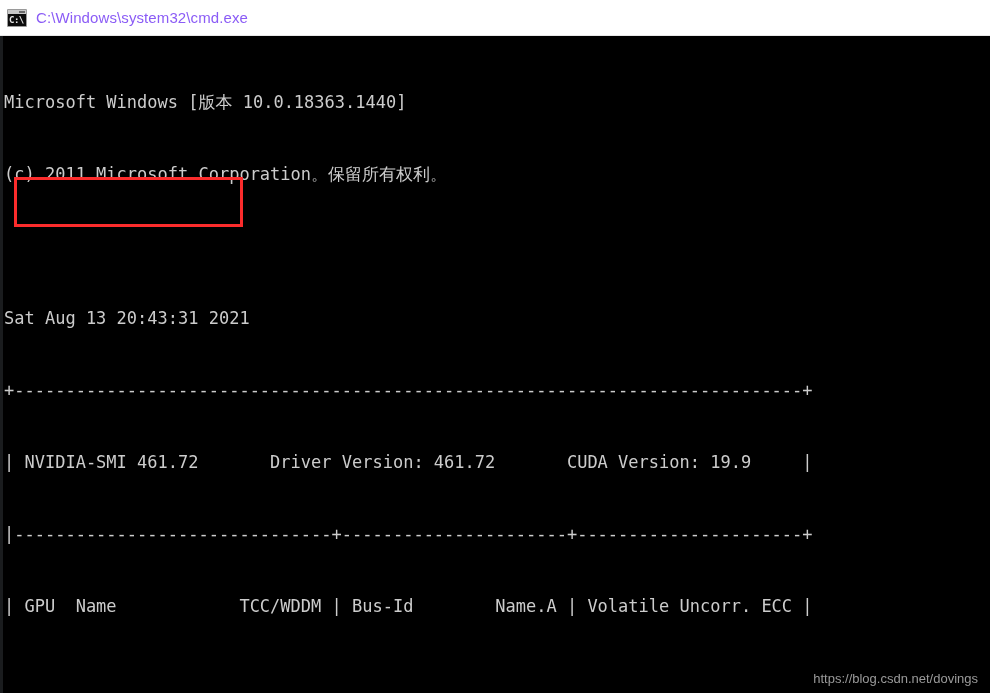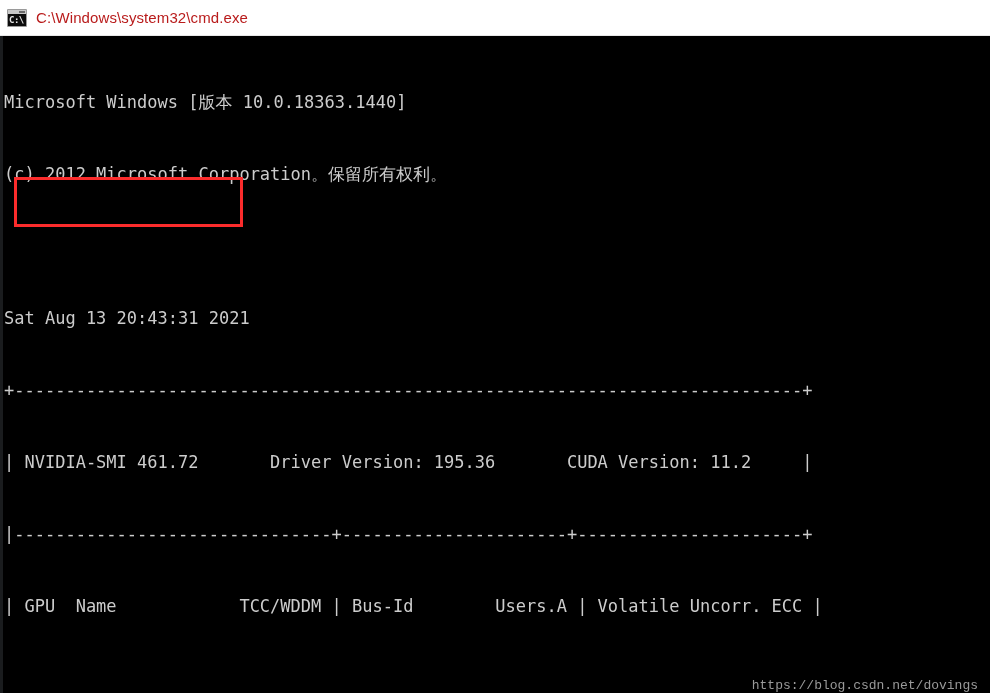--- a/index.html
+++ b/index.html
@@ -61,21 +61,21 @@
     font-family: "DejaVu Sans Mono", monospace;
     font-size: 9px;
     line-height: 12px;
     font-weight: bold;
     letter-spacing: -0.5px;
     white-space: nowrap;
     overflow: hidden;
   }
   #title-text {
     font-size: 15px;
-    color: #b91c1c;
+    color: #8b5cf6;
     white-space: nowrap;
     letter-spacing: 0.1px;
   }
 
   
   #console {
     position: absolute;
     left: 0;
     top: 36px;
     width: 990px;
@@ -120,22 +120,22 @@
     height: 50px;
     border: 3px solid #fb2c2c;
     box-sizing: border-box;
     pointer-events: none;
   }
 
   
   #watermark {
     position: absolute;
     right: 12px;
-    bottom: 0;
-    font-family: Liberation Mono, monospace;
+    bottom: 7px;
+    font-family: Liberation Sans, sans-serif;
     font-size: 13px;
     color: #9a9a9a;
     white-space: nowrap;
   }
 </style>
 </head>
 <body>
 
 <div id="titlebar">
   <div id="cmd-icon">
@@ -143,27 +143,27 @@
     <div class="icon-text">C:\</div>
   </div>
   <div id="title-text">C:\Windows\system32\cmd.exe</div>
 </div>
 
 <div id="console">
   <div id="left-edge"></div>
 
   <div id="screen">
     <div class="line">Microsoft Windows [版本 10.0.18363.1440]</div>
-    <div class="line">(c) 2012 Microsoft Corporation。保留所有权利。</div>
+    <div class="line">(c) 2011 Microsoft Corporation。保留所有权利。</div>
     <div class="line"></div>
     <div class="line">Sat Aug 13 20:43:31 2021</div>
     <div class="line">+-----------------------------------------------------------------------------+</div>
-    <div class="line">| NVIDIA-SMI 461.72       Driver Version: 195.36       CUDA Version: 11.2     |</div>
+    <div class="line">| NVIDIA-SMI 461.72       Driver Version: 461.72       CUDA Version: 19.9     |</div>
     <div class="line">|-------------------------------+----------------------+----------------------+</div>
-    <div class="line">| GPU  Name            TCC/WDDM | Bus-Id        Users.A | Volatile Uncorr. ECC |</div>
+    <div class="line">| GPU  Name            TCC/WDDM | Bus-Id        Name.A | Volatile Uncorr. ECC |</div>
     
     
     
     
     
     
     
     
     
     

